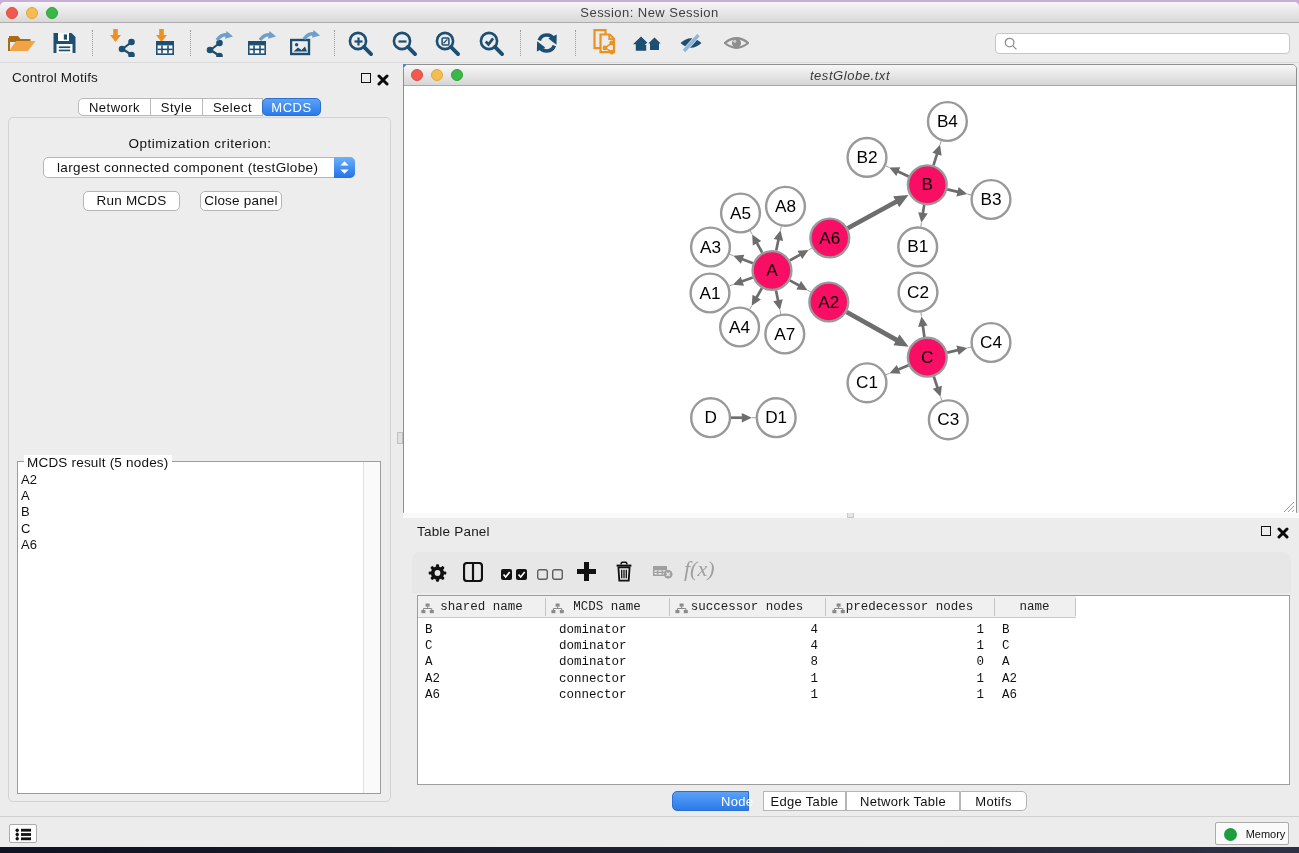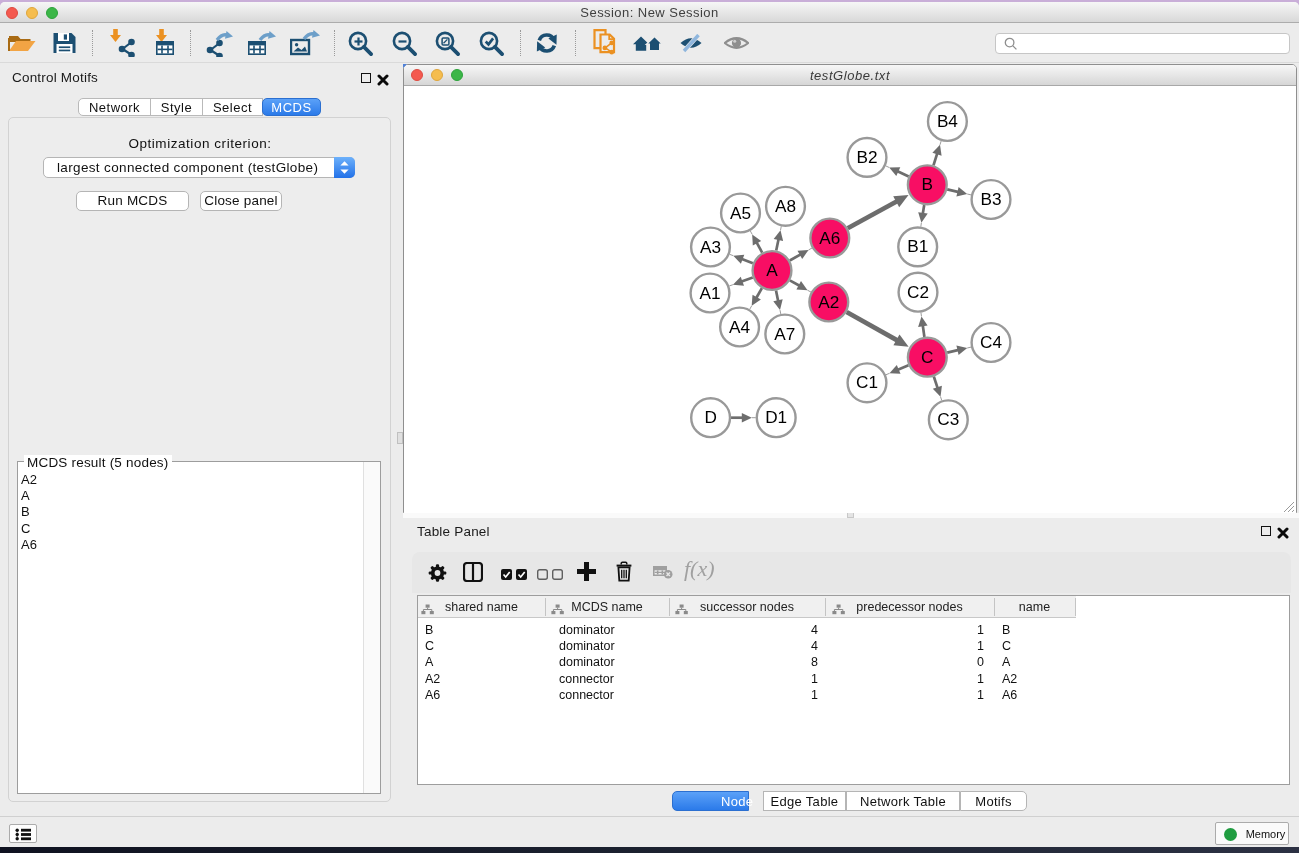--- a/index.html
+++ b/index.html
@@ -35,21 +35,21 @@
 
 #netwin { left:403px; top:64px; width:894px; height:449px; background:#fff; border:1px solid #8f8f8f; border-radius:5px 5px 0 0; }
 #net-titlebar { left:0; top:0; width:892px; height:21px; background:linear-gradient(#f7f7f7,#d6d6d6); border-bottom:1px solid #a8a8a8; border-radius:4px 4px 0 0; }
 #net-title { left:0; top:3px; width:892px; text-align:center; font-size:13px; letter-spacing:0.55px; color:#3a3a3a;font-style:italic; }
 #net-canvas { left:0; top:22px; width:892px; height:427px; background:#fff; }
 #hsplit { left:403px; top:513px; width:896px; height:5px; background:#fafafa; }
 #hsplit-handle { left:847px; top:513px; width:7px; height:5px; background:#e4e4e4; border:1px solid #c8c8c8; border-top:none; }
 
 #tp-title { left:417px; top:524px; font-size:13.5px; letter-spacing:0.2px; color:#1a1a1a; }
 #tp-toolbar { left:412px; top:552px; width:879px; height:41px; background:#e7e7e7; border-radius:8px 8px 0 0; }
-#tp-table { left:417px; top:595px; width:873px; height:190px; background:#fff; border:1px solid #9d9d9d; }
+#tp-table { left:417px; top:595px; width:873px; height:190px; background:#fff; border:1px solid #9d9d9d;font-family:Liberation Mono, monospace; }
 #tp-header { left:0; top:0; width:658px; height:22px; background:#f0f0f0; border-bottom:1px solid #c8c8c8; }
 .th-sep { position:absolute; top:2px; width:1px; height:18px; background:#c4c4c4; }
 .th-label { position:absolute; top:4px; font-size:12.5px; color:#222; text-align:center; }
 .td { position:absolute; font-size:12.5px; color:#111; }
 .btab { position:absolute; top:0; height:20px; background:#fff; border:1px solid #b5b5b5; font-size:13px; letter-spacing:0.3px; color:#111; text-align:center; line-height:19px; }
 
 #statusbar { left:0; top:816px; width:1299px; height:31px; background:#ececec; border-top:1px solid #d0d0d0; }
 #listbtn { left:9px; top:824px; width:28px; height:19px; background:#fdfdfd; border:1px solid #ababab; border-radius:2px; }
 #membtn { left:1215px; top:822px; width:74px; height:23px; background:#fafafa; border:1px solid #ababab; border-radius:2px; font-size:11px; color:#111; }
 #darkstrip { left:0; top:847px; width:1299px; height:6px; background:linear-gradient(90deg,#0f1220,#1d2331 55%,#2c3143); }
@@ -229,21 +229,21 @@
 <div class="abs" id="opt-label">Optimization criterion:</div>
 <div class="abs" id="cp-select">
     <span class="txt">largest connected component (testGlobe)</span>
     <div id="cp-spin">
       <svg width="13" height="15" viewBox="0 0 13 15" style="position:absolute;left:4px;top:3px">
         <path d="M6.5 1.2 L10.6 5.4 H2.4 z" fill="#fff"></path>
         <path d="M6.5 13.8 L2.4 9.6 H10.6 z" fill="#fff"></path>
       </svg>
     </div>
   </div>
-<div class="abs cbtn" style="left:76px;top:191px;width:113px">Run MCDS</div>
+<div class="abs cbtn" style="left:83px;top:191px;width:97px">Run MCDS</div>
 <div class="abs cbtn" style="left:200px;top:191px;width:82px">Close panel</div>
 <div class="abs" id="mcds-box"></div>
 <div class="abs" id="mcds-scroll"></div>
 <div class="abs" id="mcds-legend">MCDS result (5 nodes)</div>
 <div class="abs" id="mcds-list">A2<br>A<br>B<br>C<br>A6</div>
 <div class="abs" id="vsplit-handle"></div>
 <div class="abs" id="netwin">
     <div class="abs" id="net-titlebar"></div>
     <svg class="abs" style="left:-1px;top:-1px" width="4" height="4">
       <path d="M0 0 H4 L0 4 z" fill="#4f81d9"></path>

